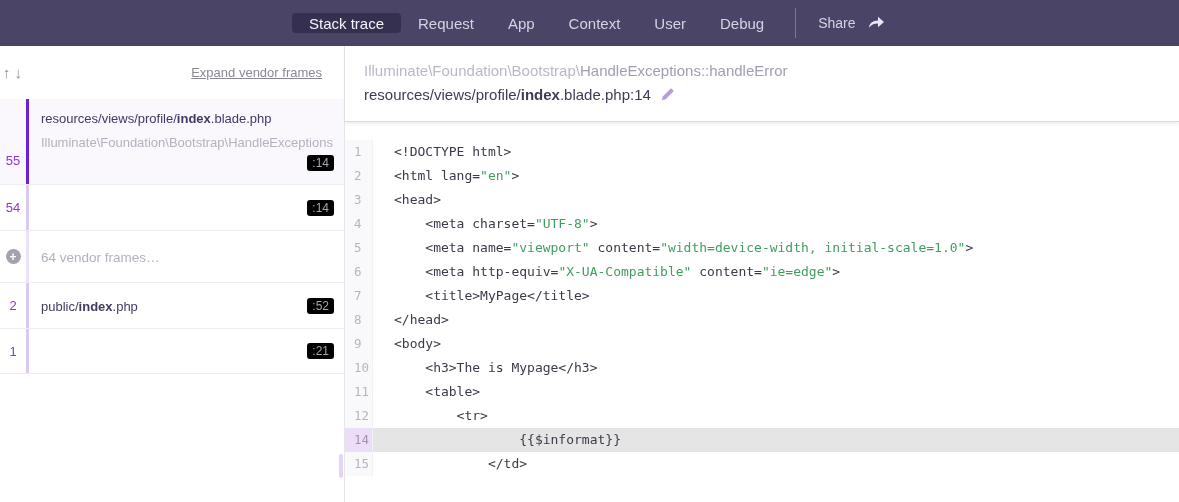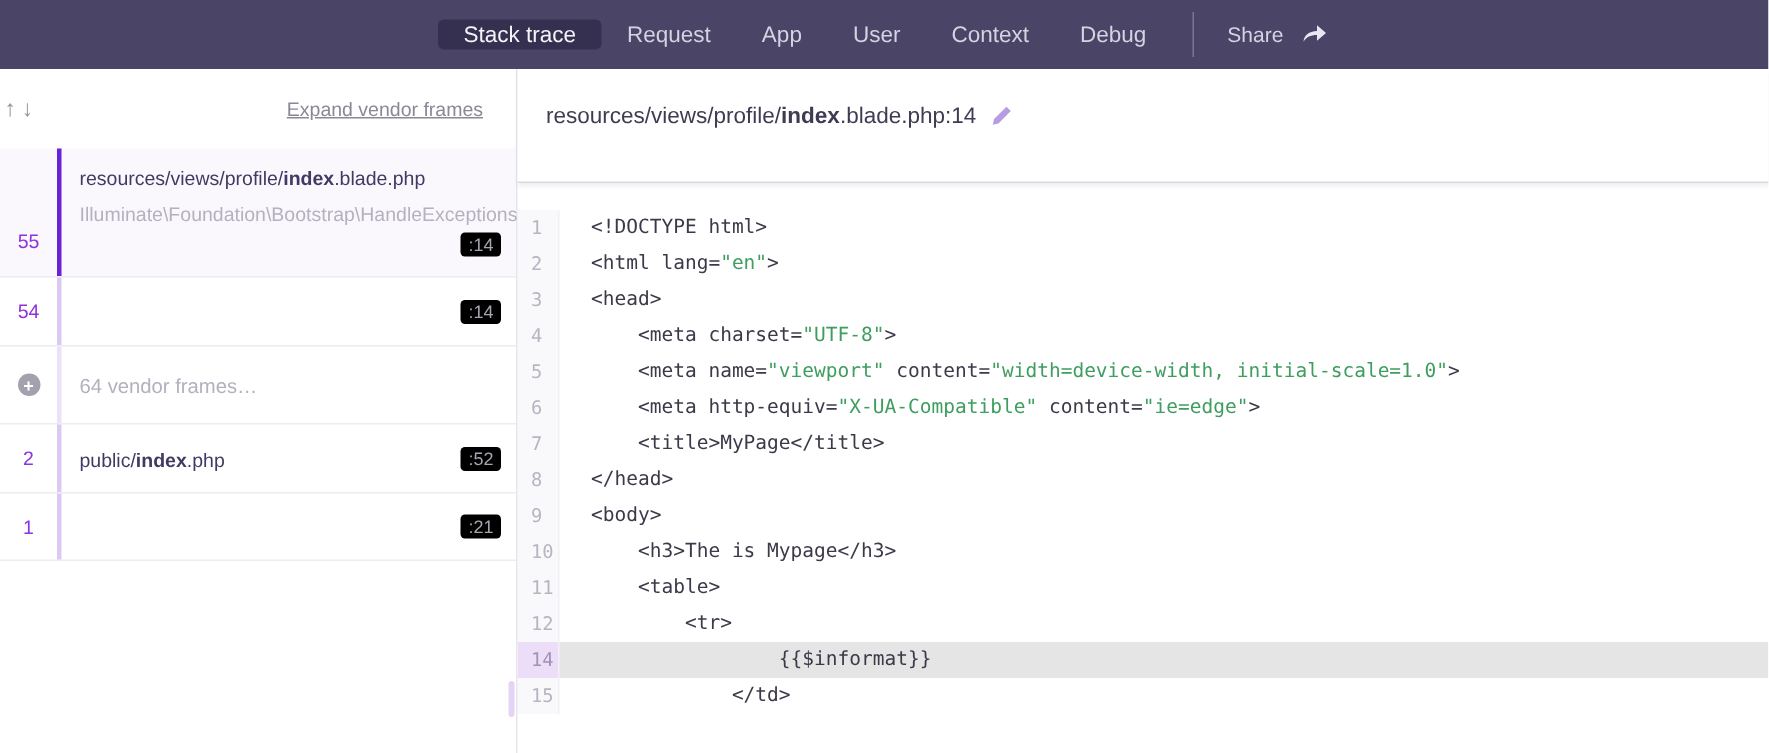--- a/index.html
+++ b/index.html
@@ -22,21 +22,21 @@
              position:relative; }
   .main { flex:1; display:flex; flex-direction:column; min-width:0; }
 
   
   .side-top { height:53px; display:flex; align-items:center; justify-content:space-between;
               padding:0 22px 0 3px; }
   .frame-arrows { color:#94929e; font-size:15px; letter-spacing:4px; cursor:pointer; }
   .expand-link { color:#8a8896; font-size:13px; text-decoration:underline; cursor:pointer; }
 
   .frame { display:flex; border-bottom:1px solid #ececf2; cursor:pointer; position:relative; }
-  .frame .num { width:38px; flex:none; display:flex; justify-content:center; align-items:center;
+  .frame .num { width:26px; flex:none; display:flex; justify-content:center; align-items:center;
                 color:#8e33dd; font-size:13px; }
   .frame .bar { width:3px; flex:none; background:#dcc9f3; }
   .frame.selected { background:#faf7fd; }
   .frame.selected .bar { background:#6b21d8; }
   .frame .body { flex:1; padding:12px 12px 10px 12px; position:relative; min-width:0; }
   .path { color:#433963; font-size:13px; }
   .path b { font-weight:700; }
   .cls { color:#b4b2be; font-size:13px; line-height:1.3; margin-top:9px; width:230px; }
   .badge { position:absolute; right:10px; background:#000000; color:#a6a4b0;
            font-size:12px; padding:1px 5px; border-radius:3px; }
@@ -77,22 +77,22 @@
   .code-row.hl .ln { background:#ecdef8; color:#a391b8; }
   .str { color:#3f9e5f; }
 </style>
 </head>
 <body>
 
 <div class="nav">
   <div class="nav-tab active">Stack trace</div>
   <div class="nav-tab">Request</div>
   <div class="nav-tab">App</div>
+  <div class="nav-tab">Context</div>
   <div class="nav-tab">User</div>
-  <div class="nav-tab">Context</div>
   <div class="nav-tab">Debug</div>
   <div class="nav-divider"></div>
   <div class="nav-share">
     <span>Share</span>
     <svg width="17" height="14" viewBox="0 0 17 14">
       <path d="M10 4.6 V0.8 L16 6 L10 11.2 V7.4 C5.6 7.4 3 8.8 1 11.8 C1.4 7.2 4.6 4.9 10 4.6 Z" fill="#e9e7f3"></path>
     </svg>
   </div>
 </div>
 
@@ -147,20 +147,21 @@
         <span class="badge">:21</span>
       </div>
     </div>
 
     <div class="side-scrollthumb"></div>
   </div>
 
   <div class="main">
 
     <div class="main-header">
+      <div class="crumb-class"><span>Illuminate\Foundation\Bootstrap\</span><span class="method">HandleExceptions::handleError</span></div>
       <div class="crumb-file">
         <span>resources/views/profile/</span>
           <b>index</b>
           <span>.blade.php:14</span>
         <span class="pencil">
           <svg width="15" height="15" viewBox="0 0 16 16">
             <path d="M11.7 1.2 L14.8 4.3 L6.0 13.1 L2.0 14.0 L2.9 10.0 Z" fill="#b79ce2"></path>
           </svg>
         </span>
       </div>

